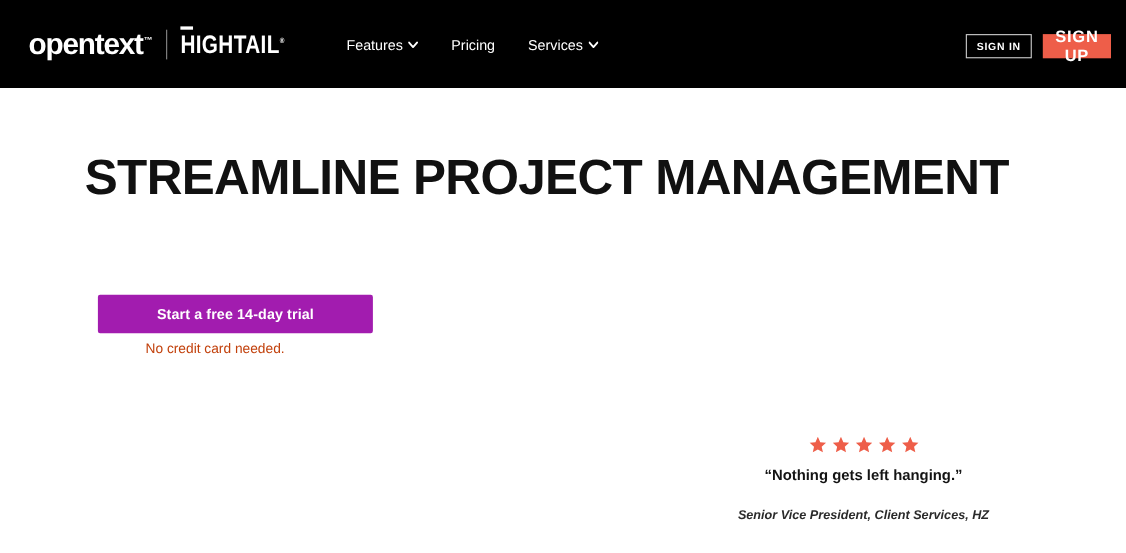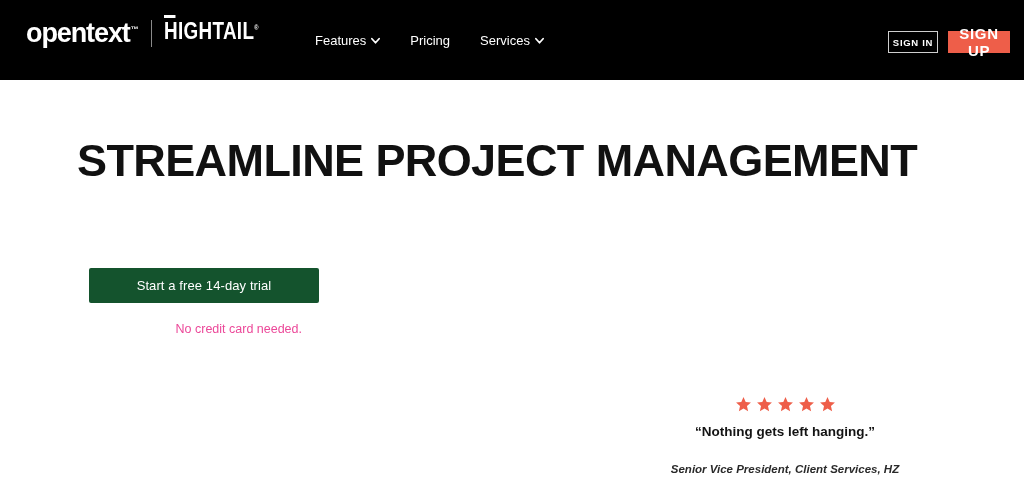--- a/index.html
+++ b/index.html
@@ -15,21 +15,21 @@
 
   
   .header {
     position:absolute; top:0; left:0;
     width:1024px; height:80px;
     background:#000000;
     display:flex; align-items:center;
   }
 
   .logo-wrap {
-    display:flex; align-items:flex-start;
+    display:flex; align-items:center;
     margin-left:26px;
     height:40px;
   }
   .logo-opentext {
     color:#ffffff;
     font-family:"Liberation Sans", sans-serif;
     font-weight:bold;
     font-size:27px;
     letter-spacing:-1.1px;
     line-height:1;
@@ -85,21 +85,21 @@
   .chev { display:inline-block; width:9px; height:9px; }
   .chev svg { display:block; }
 
   
   .auth {
     position:absolute; right:14px; top:31px;
     display:flex; align-items:center; gap:10px;
   }
   .btn-signin {
     display:flex; align-items:center; justify-content:center;
-    width:50px; height:22px;
+    width:60px; height:22px;
     border:1px solid #cfcfcf;
     background:transparent;
     color:#ffffff;
     font-size:9.5px; font-weight:bold;
     letter-spacing:0.7px;
     cursor:pointer;
   }
   .btn-signup {
     display:flex; align-items:center; justify-content:center;
     width:62px; height:22px;
@@ -127,34 +127,34 @@
     display:inline-block;
     width:11px; height:11px;
     background:#ee5e49;
     margin-left:3px;
     vertical-align:baseline;
   }
 
   .cta-wrap { position:absolute; left:89px; top:268px; }
   .btn-trial {
     display:flex; align-items:center; justify-content:center;
-    width:230px; height:35px;
-    background:#14532d;
+    width:250px; height:35px;
+    background:#a21caf;
     border:none; border-radius:2px;
     color:#ffffff;
     font-size:13px;
-    font-weight:normal;
+    font-weight:bold;
     letter-spacing:0.1px;
     cursor:pointer;
   }
   .no-card {
     width:213px;
-    text-align:right;
-    margin-top:20px;
-    color:#ec4899;
+    text-align:center;
+    margin-top:8px;
+    color:#c2410c;
     font-size:12.5px;
     line-height:1;
   }
 
   
   .testimonial {
     position:absolute;
     left:640px; top:396px;
     width:290px;
     text-align:center;

